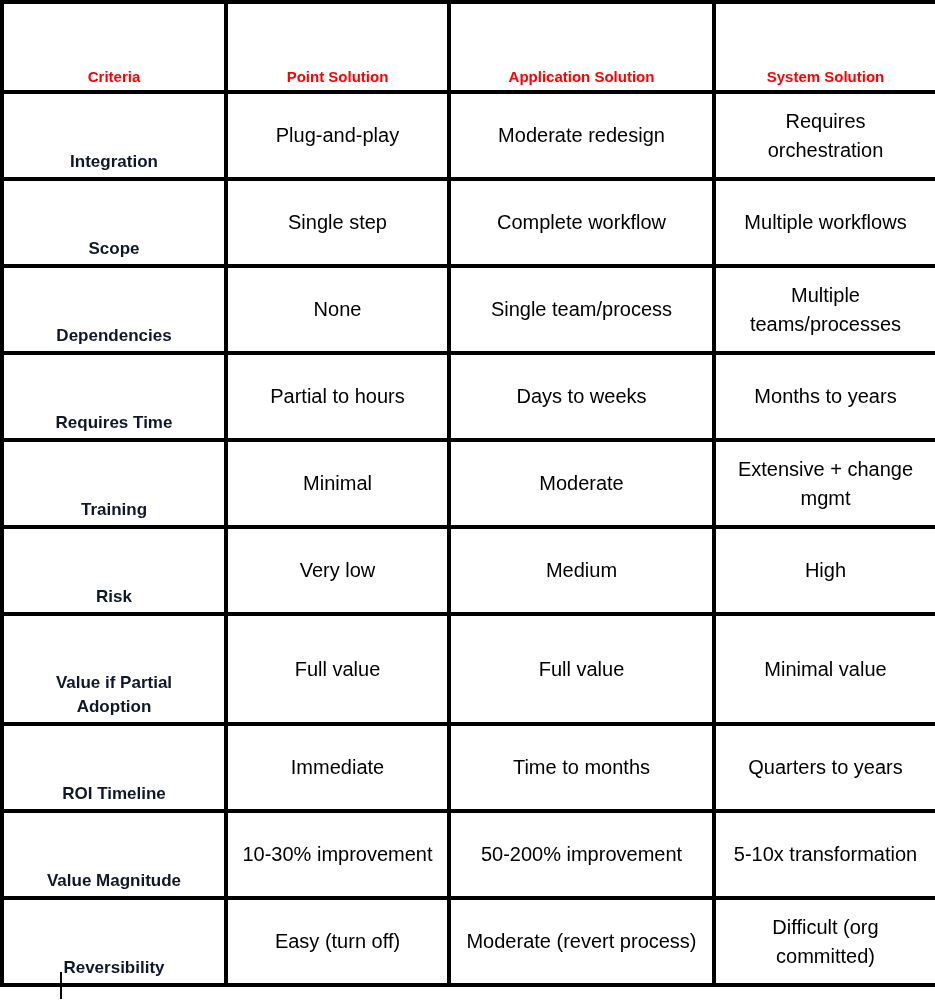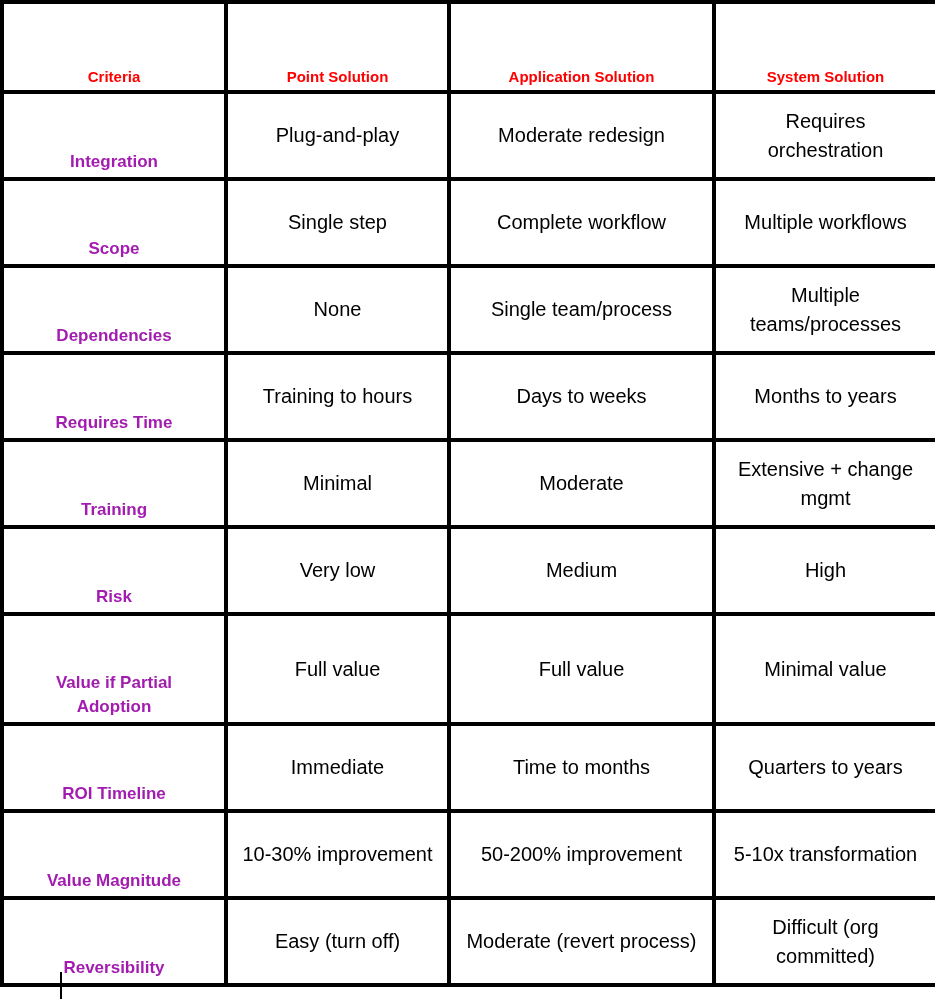--- a/index.html
+++ b/index.html
@@ -40,21 +40,21 @@
   tr.brow.tall { height: 110px; }
 
   th.hcell {
     color: #ff0000;
     font-weight: bold;
     font-size: 15px;
     vertical-align: bottom;
     padding-bottom: 12px;
   }
   td.lbl {
-    color: #a21caf;
+    color: #0f172a;
     font-weight: bold;
     font-size: 17px;
     vertical-align: bottom;
     padding-bottom: 8px;
   }
   td.val {
     color: #000000;
     font-weight: normal;
     font-size: 20px;
     vertical-align: middle;
@@ -117,21 +117,21 @@
     <tr class="brow">
       <td class="lbl">Dependencies</td>
       <td class="val">None</td>
       <td class="val">Single team/process</td>
       <td class="val">Multiple
 teams/processes</td>
     </tr>
 
     <tr class="brow">
       <td class="lbl">Requires Time</td>
-      <td class="val">Training to hours</td>
+      <td class="val">Partial to hours</td>
       <td class="val">Days to weeks</td>
       <td class="val">Months to years</td>
     </tr>
 
     <tr class="brow">
       <td class="lbl">Training</td>
       <td class="val">Minimal</td>
       <td class="val">Moderate</td>
       <td class="val">Extensive + change
 mgmt</td>

